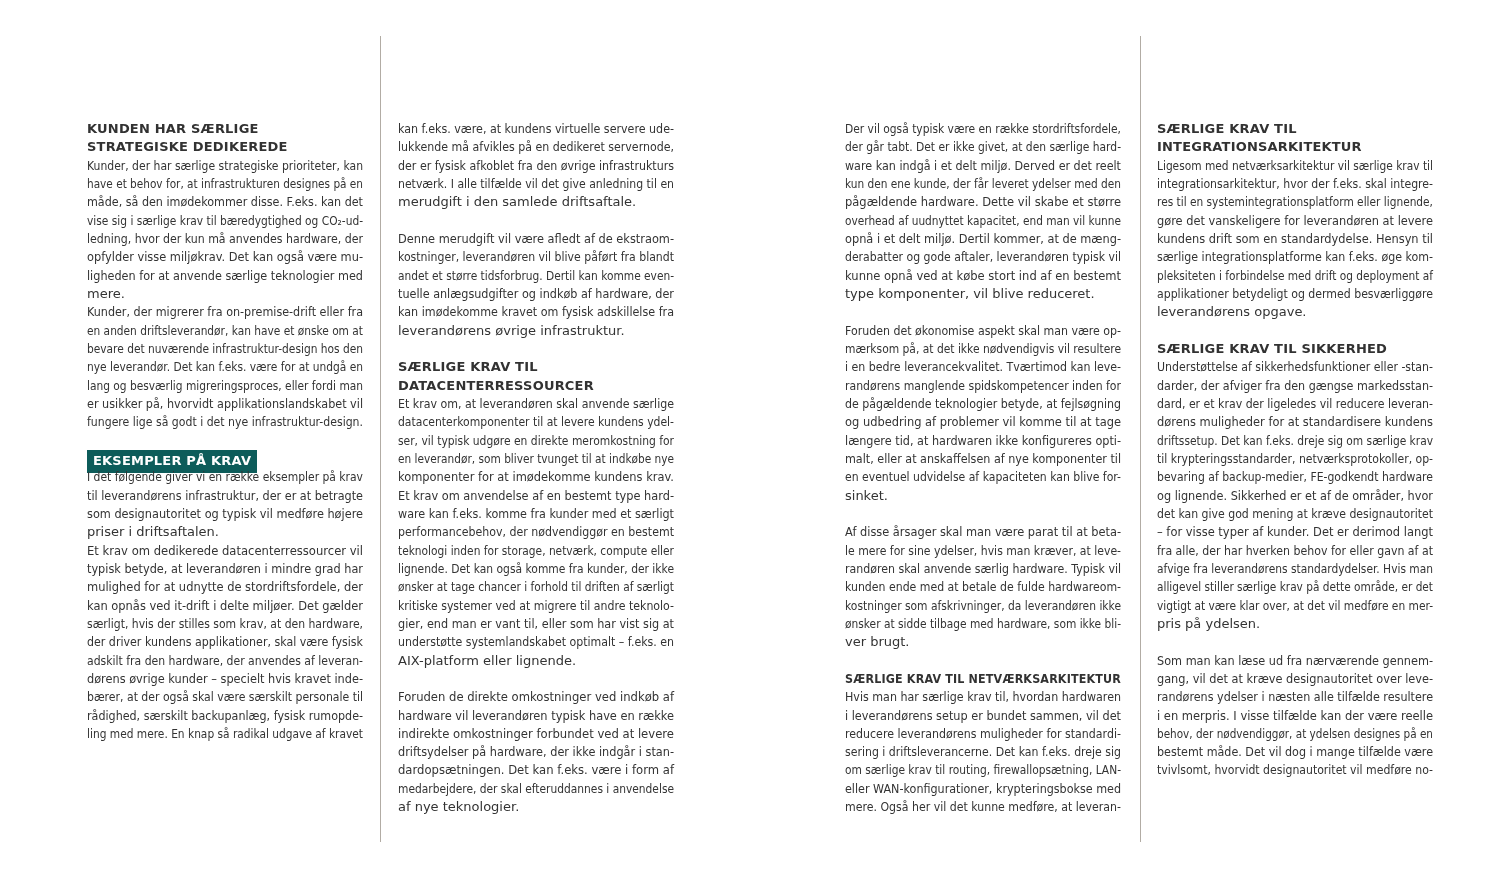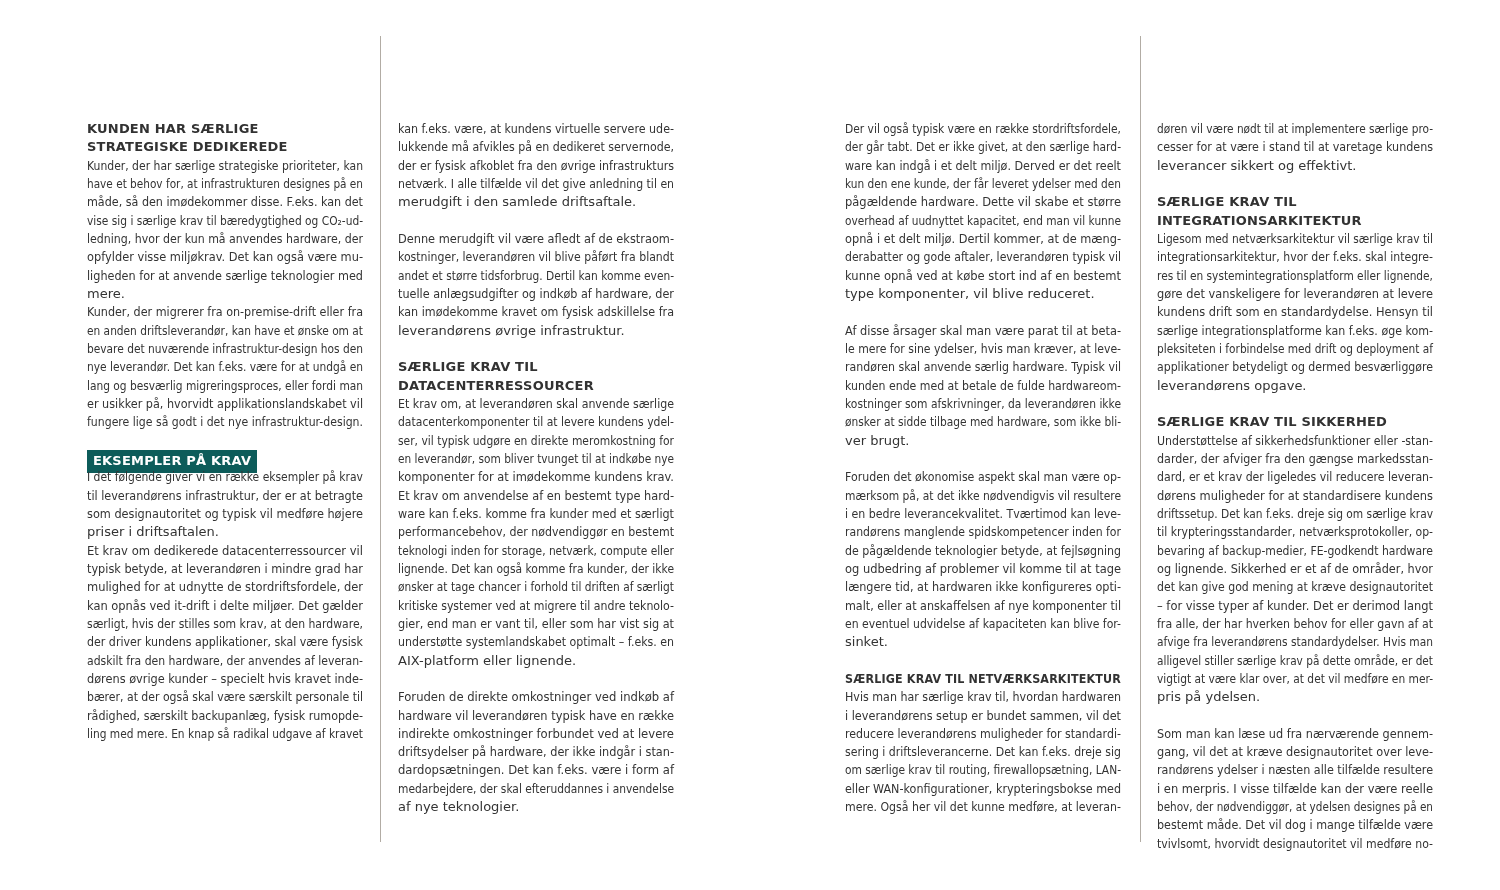--- a/index.html
+++ b/index.html
@@ -147,59 +147,54 @@
         <div class="t-line"><span style="transform: scaleX(0.857642);">ware kan indgå i et delt miljø. Derved er det reelt</span></div>
         <div class="t-line"><span style="transform: scaleX(0.812885);">kun den ene kunde, der får leveret ydelser med den</span></div>
         <div class="t-line"><span style="transform: scaleX(0.883907);">pågældende hardware. Dette vil skabe et større</span></div>
         <div class="t-line"><span style="transform: scaleX(0.813372);">overhead af uudnyttet kapacitet, end man vil kunne</span></div>
         <div class="t-line"><span style="transform: scaleX(0.872641);">opnå i et delt miljø. Dertil kommer, at de mæng-</span></div>
         <div class="t-line"><span style="transform: scaleX(0.837712);">derabatter og gode aftaler, leverandøren typisk vil</span></div>
         <div class="t-line"><span style="transform: scaleX(0.886836);">kunne opnå ved at købe stort ind af en bestemt</span></div>
         <div class="t-line no-stretch"><span>type komponenter, vil blive reduceret.</span></div>
       </div>
       <div class="block para">
-        <div class="t-line"><span style="transform: scaleX(0.875322);">Af disse årsager skal man være parat til at beta-</span></div>
-        <div class="t-line"><span style="transform: scaleX(0.836681);">le mere for sine ydelser, hvis man kræver, at leve-</span></div>
-        <div class="t-line"><span style="transform: scaleX(0.845855);">randøren skal anvende særlig hardware. Typisk vil</span></div>
-        <div class="t-line"><span style="transform: scaleX(0.841744);">kunden ende med at betale de fulde hardwareom-</span></div>
-        <div class="t-line"><span style="transform: scaleX(0.824573);">kostninger som afskrivninger, da leverandøren ikke</span></div>
-        <div class="t-line"><span style="transform: scaleX(0.81846);">ønsker at sidde tilbage med hardware, som ikke bli-</span></div>
-        <div class="t-line no-stretch"><span>ver brugt.</span></div>
-      </div>
-      <div class="block para">
         <div class="t-line"><span style="transform: scaleX(0.846423);">Foruden det økonomise aspekt skal man være op-</span></div>
         <div class="t-line"><span style="transform: scaleX(0.824111);">mærksom på, at det ikke nødvendigvis vil resultere</span></div>
         <div class="t-line"><span style="transform: scaleX(0.847235);">i en bedre leverancekvalitet. Tværtimod kan leve-</span></div>
         <div class="t-line"><span style="transform: scaleX(0.838348);">randørens manglende spidskompetencer inden for</span></div>
         <div class="t-line"><span style="transform: scaleX(0.847397);">de pågældende teknologier betyde, at fejlsøgning</span></div>
         <div class="t-line"><span style="transform: scaleX(0.880822);">og udbedring af problemer vil komme til at tage</span></div>
         <div class="t-line"><span style="transform: scaleX(0.865246);">længere tid, at hardwaren ikke konfigureres opti-</span></div>
         <div class="t-line"><span style="transform: scaleX(0.858601);">malt, eller at anskaffelsen af nye komponenter til</span></div>
         <div class="t-line"><span style="transform: scaleX(0.836126);">en eventuel udvidelse af kapaciteten kan blive for-</span></div>
         <div class="t-line no-stretch"><span>sinket.</span></div>
       </div>
+      <div class="block para">
+        <div class="t-line"><span style="transform: scaleX(0.875322);">Af disse årsager skal man være parat til at beta-</span></div>
+        <div class="t-line"><span style="transform: scaleX(0.836681);">le mere for sine ydelser, hvis man kræver, at leve-</span></div>
+        <div class="t-line"><span style="transform: scaleX(0.845855);">randøren skal anvende særlig hardware. Typisk vil</span></div>
+        <div class="t-line"><span style="transform: scaleX(0.841744);">kunden ende med at betale de fulde hardwareom-</span></div>
+        <div class="t-line"><span style="transform: scaleX(0.824573);">kostninger som afskrivninger, da leverandøren ikke</span></div>
+        <div class="t-line"><span style="transform: scaleX(0.81846);">ønsker at sidde tilbage med hardware, som ikke bli-</span></div>
+        <div class="t-line no-stretch"><span>ver brugt.</span></div>
+      </div>
       <div class="block heading">
         <div class="t-line no-stretch"><span style="transform: scaleX(0.855731);">SÆRLIGE KRAV TIL NETVÆRKSARKITEKTUR</span></div>
       </div>
       <div class="block para flow">
         <div class="t-line"><span style="transform: scaleX(0.85321);">Hvis man har særlige krav til, hvordan hardwaren</span></div>
         <div class="t-line"><span style="transform: scaleX(0.867498);">i leverandørens setup er bundet sammen, vil det</span></div>
         <div class="t-line"><span style="transform: scaleX(0.848008);">reducere leverandørens muligheder for standardi-</span></div>
         <div class="t-line"><span style="transform: scaleX(0.841383);">sering i driftsleverancerne. Det kan f.eks. dreje sig</span></div>
         <div class="t-line"><span style="transform: scaleX(0.820322);">om særlige krav til routing, firewallopsætning, LAN-</span></div>
         <div class="t-line"><span style="transform: scaleX(0.858226);">eller WAN-konfigurationer, krypteringsbokse med</span></div>
         <div class="t-line no-stretch"><span style="transform: scaleX(0.843835);">mere. Også her vil det kunne medføre, at leveran-</span></div>
       </div>
     </div>
   <div class="col col-3">
-      <div class="block para">
-        <div class="t-line"><span style="transform: scaleX(0.812549);">døren vil være nødt til at implementere særlige pro-</span></div>
-        <div class="t-line"><span style="transform: scaleX(0.857392);">cesser for at være i stand til at varetage kundens</span></div>
-        <div class="t-line no-stretch"><span>leverancer sikkert og effektivt.</span></div>
-      </div>
       <div class="block heading">
         <div class="t-line no-stretch"><span>SÆRLIGE KRAV TIL</span></div>
         <div class="t-line no-stretch"><span>INTEGRATIONSARKITEKTUR</span></div>
       </div>
       <div class="block para flow">
         <div class="t-line"><span style="transform: scaleX(0.817702);">Ligesom med netværksarkitektur vil særlige krav til</span></div>
         <div class="t-line"><span style="transform: scaleX(0.840542);">integrationsarkitektur, hvor der f.eks. skal integre-</span></div>
         <div class="t-line"><span style="transform: scaleX(0.815663);">res til en systemintegrationsplatform eller lignende,</span></div>
         <div class="t-line"><span style="transform: scaleX(0.875279);">gøre det vanskeligere for leverandøren at levere</span></div>
         <div class="t-line"><span style="transform: scaleX(0.875886);">kundens drift som en standardydelse. Hensyn til</span></div>

